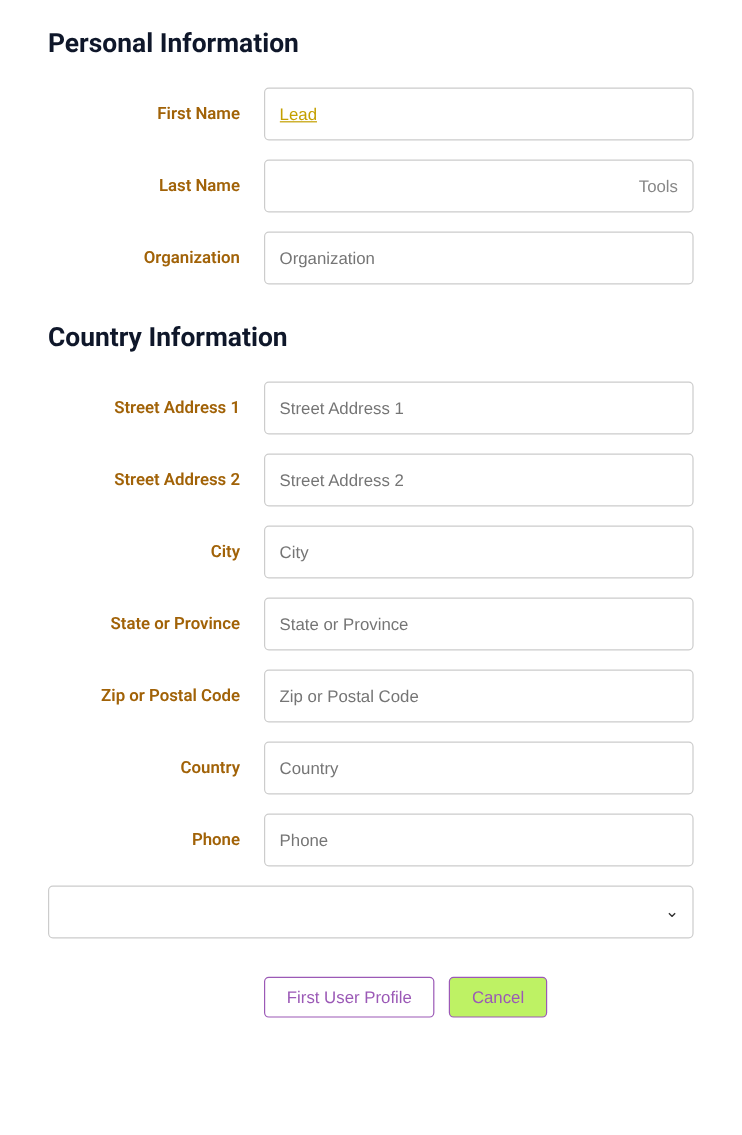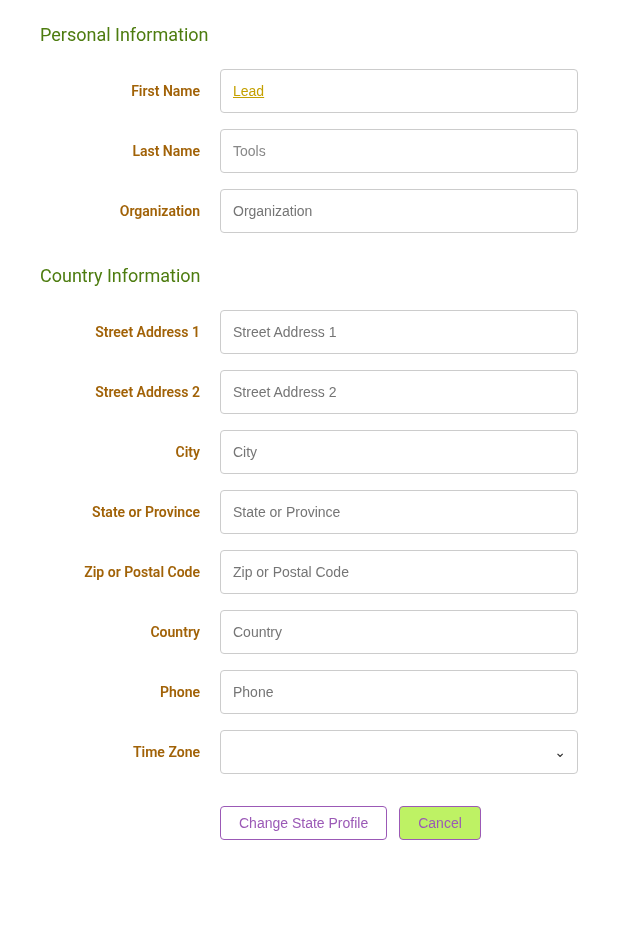--- a/index.html
+++ b/index.html
@@ -11,23 +11,23 @@
     body {
       font-family: -apple-system, BlinkMacSystemFont, 'Segoe UI', Roboto, sans-serif;
       background: #ffffff;
       width: 618px;
       min-height: 946px;
       padding: 24px 40px 40px 40px;
       color: #333;
     }
 
     .section-title {
-      font-size: 18px;
-      font-weight: 400;
-      color: #4d7c0f;
+      font-size: 22px;
+      font-weight: 700;
+      color: #0f172a;
       margin-bottom: 24px;
     }
 
     .form-section {
       margin-bottom: 32px;
     }
 
     .form-row {
       display: flex;
       align-items: center;
@@ -127,21 +127,21 @@
 <div class="form-section">
   <h2 class="section-title">Personal Information</h2>
 
   <div class="form-row">
     <label class="form-label">First Name</label>
     <input type="text" class="form-input has-value" value="Lead" placeholder="Lead" style="color: rgb(196, 160, 0); text-decoration: underline;">
   </div>
 
   <div class="form-row">
     <label class="form-label">Last Name</label>
-    <input type="text" class="form-input has-value-gray" value="Tools" placeholder="Tools" style="color: rgb(136, 136, 136);">
+    <input type="text" class="form-input has-value-gray" value="Tools" placeholder="Tools" style="color: rgb(136, 136, 136); text-align: right;">
   </div>
 
   <div class="form-row">
     <label class="form-label">Organization</label>
     <input type="text" class="form-input" value="" placeholder="Organization" style="">
   </div>
 </div>
 
 <div class="form-section">
   <h2 class="section-title">Country Information</h2>
@@ -175,32 +175,31 @@
     <label class="form-label">Country</label>
     <input type="text" class="form-input" value="" placeholder="Country" style="">
   </div>
 
   <div class="form-row">
     <label class="form-label">Phone</label>
     <input type="text" class="form-input" value="" placeholder="Phone" style="">
   </div>
 
   <div class="form-row">
-    <label class="form-label">Time Zone</label>
     <div class="select-wrapper">
       <select class="form-select">
         <option value=""></option>
         <option value="UTC-12">UTC-12</option>
         <option value="UTC-8">UTC-8 Pacific</option>
         <option value="UTC-5">UTC-5 Eastern</option>
         <option value="UTC">UTC</option>
         <option value="UTC+1">UTC+1</option>
         <option value="UTC+5:30">UTC+5:30</option>
       </select>
       <span class="select-chevron">⌄</span>
     </div>
   </div>
 </div>
 
 <div class="button-row">
-  <button class="btn btn-primary">Change State Profile</button>
+  <button class="btn btn-primary">First User Profile</button>
   <button class="btn btn-secondary">Cancel</button>
 </div>
 
 </body></html>

